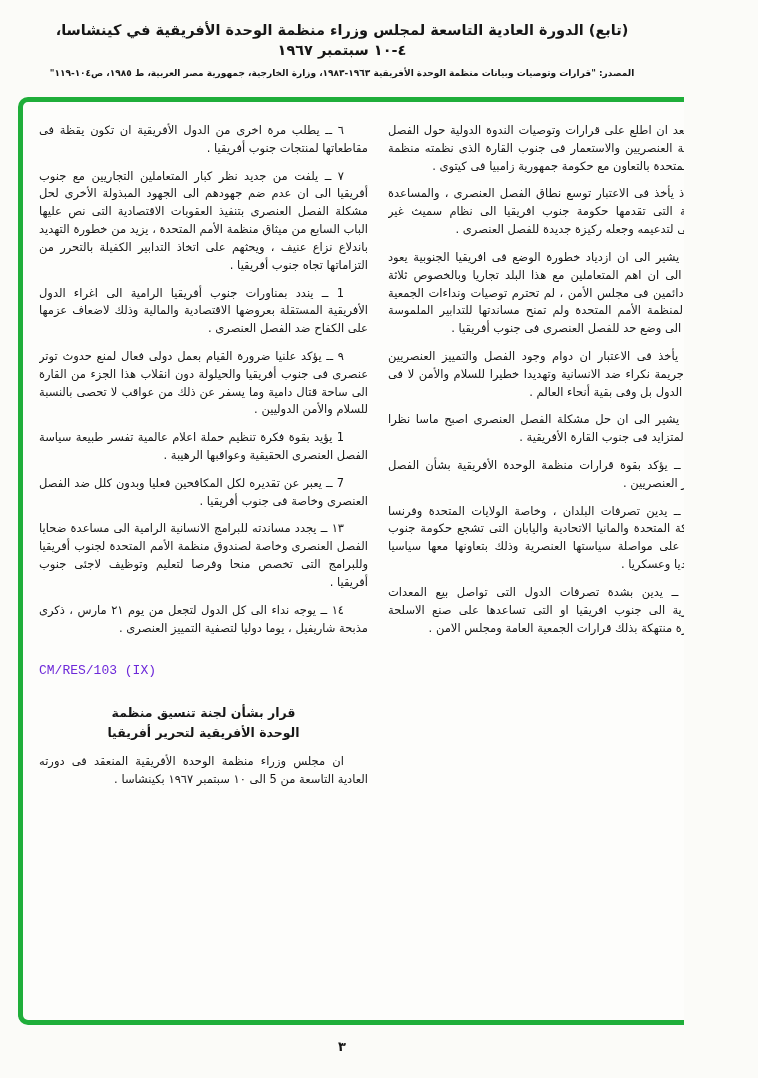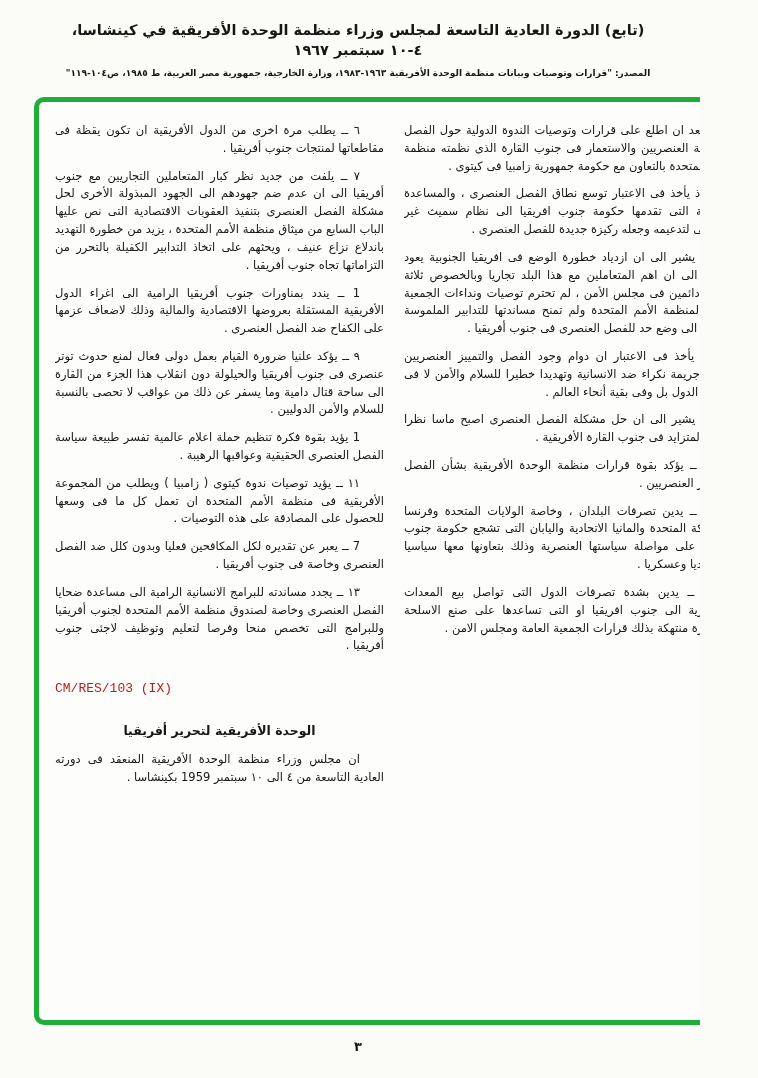--- a/index.html
+++ b/index.html
@@ -8,21 +8,20 @@
     background: #fbfbf8;
     font-family: "DejaVu Sans", sans-serif;
     color: #161616;
     -webkit-font-smoothing: antialiased;
   }
   .page {
     position: relative;
     width: 684px; height: 1078px;
     direction: rtl;
     overflow: hidden;
-    margin-left: 16px;
   }
   .header { padding-top: 20px; text-align: center; }
   .title {
     font-size: 14.5px;
     font-weight: bold;
     padding: 0 40px;
     line-height: 1.4;
   }
   .source {
     font-size: 9px;
@@ -58,21 +57,21 @@
   }
   p.para {
     margin: 0 0 10px 0;
     text-indent: 24px;
   }
   .doc-ref {
     direction: ltr;
     text-align: left;
     font-family: "Liberation Mono", "DejaVu Sans Mono", monospace;
     font-size: 13px;
-    color: #b91c1c;
+    color: #6d28d9;
     margin: 24px 0 22px 0;
   }
   .res-title {
     text-align: center;
     font-weight: bold;
     font-size: 12.5px;
     line-height: 1.6;
     margin: 0 0 10px 0;
   }
   .page-num {
@@ -106,31 +105,32 @@
         <p class="para">٢ ــ يدين تصرفات البلدان ، وخاصة الولايات المتحدة وفرنسا والمملكة المتحدة والمانيا الاتحادية واليابان التى تشجع حكومة جنوب أفريقيا على مواصلة سياستها العنصرية وذلك بتعاونها معها سياسيا واقتصاديا وعسكريا .</p>
         <p class="para">٤ ــ يدين بشدة تصرفات الدول التى تواصل بيع المعدات العسكرية الى جنوب افريقيا او التى تساعدها على صنع الاسلحة والذخيرة منتهكة بذلك قرارات الجمعية العامة ومجلس الامن .</p>
       </div>
 
       <div class="col">
         <p class="para">٦ ــ يطلب مرة اخرى من الدول الأفريقية ان تكون يقظة فى مقاطعاتها لمنتجات جنوب أفريقيا .</p>
         <p class="para">٧ ــ يلفت من جديد نظر كبار المتعاملين التجاريين مع جنوب أفريقيا الى ان عدم ضم جهودهم الى الجهود المبذولة الأخرى لحل مشكلة الفصل العنصرى بتنفيذ العقوبات الاقتصادية التى نص عليها الباب السابع من ميثاق منظمة الأمم المتحدة ، يزيد من خطورة التهديد باندلاع نزاع عنيف ، ويحثهم على اتخاذ التدابير الكفيلة بالتحرر من التزاماتها تجاه جنوب أفريقيا .</p>
         <p class="para">1 ــ يندد بمناورات جنوب أفريقيا الرامية الى اغراء الدول الأفريقية المستقلة بعروضها الاقتصادية والمالية وذلك لاضعاف عزمها على الكفاح ضد الفصل العنصرى .</p>
         <p class="para">٩ ــ يؤكد علنيا ضرورة القيام بعمل دولى فعال لمنع حدوث توتر عنصرى فى جنوب أفريقيا والحيلولة دون انقلاب هذا الجزء من القارة الى ساحة قتال دامية وما يسفر عن ذلك من عواقب لا تحصى بالنسبة للسلام والأمن الدوليين .</p>
         <p class="para">1 يؤيد بقوة فكرة تنظيم حملة اعلام عالمية تفسر طبيعة سياسة الفصل العنصرى الحقيقية وعواقبها الرهيبة .</p>
-        <p class="para">١١ ــ يؤيد توصيات ندوة كيتوى ( زامبيا ) ويطلب من المجموعة الأفريقية فى منظمة الأمم المتحدة ان تعمل كل ما فى وسعها للحصول على المصادقة على هذه التوصيات .</p>
         <p class="para">7 ــ يعبر عن تقديره لكل المكافحين فعليا وبدون كلل ضد الفصل العنصرى وخاصة فى جنوب أفريقيا .</p>
         <p class="para">١٣ ــ يجدد مساندته للبرامج الانسانية الرامية الى مساعدة ضحايا الفصل العنصرى وخاصة لصندوق منظمة الأمم المتحدة لجنوب أفريقيا وللبرامج التى تخصص منحا وفرصا لتعليم وتوظيف لاجئى جنوب أفريقيا .</p>
+        <p class="para">١٤ ــ يوجه نداء الى كل الدول لتجعل من يوم ٢١ مارس ، ذكرى مذبحة شاريفيل ، يوما دوليا لتصفية التمييز العنصرى .</p>
 
         <div class="doc-ref">CM/RES/103 (IX)</div>
 
         <div class="res-title">
+          <div>قرار بشأن لجنة تنسيق منظمة</div>
           <div>الوحدة الأفريقية لتحرير أفريقيا</div>
         </div>
 
-        <p class="para">ان مجلس وزراء منظمة الوحدة الأفريقية المنعقد فى دورته العادية التاسعة من ٤ الى ١٠ سبتمبر 1959 بكينشاسا .</p>
+        <p class="para">ان مجلس وزراء منظمة الوحدة الأفريقية المنعقد فى دورته العادية التاسعة من 5 الى ١٠ سبتمبر ١٩٦٧ بكينشاسا .</p>
       </div>
 
     </div>
   </div>
 
   <div class="page-num">٣</div>
 
 </div>
 
 </body></html>

